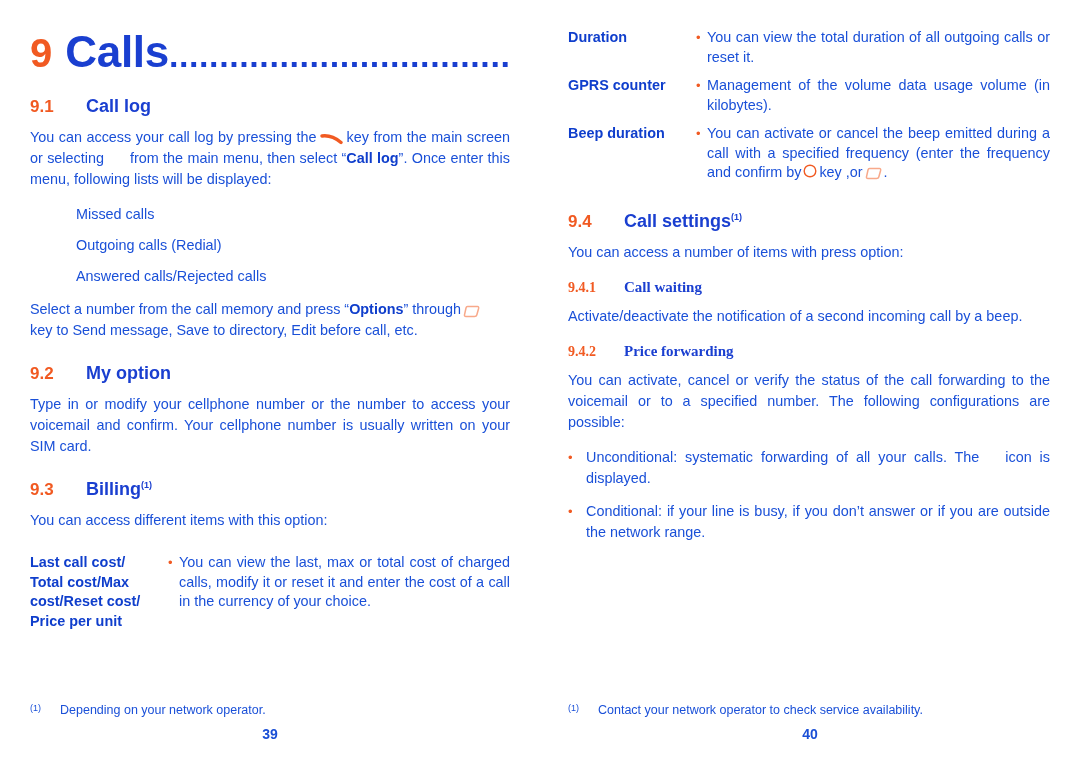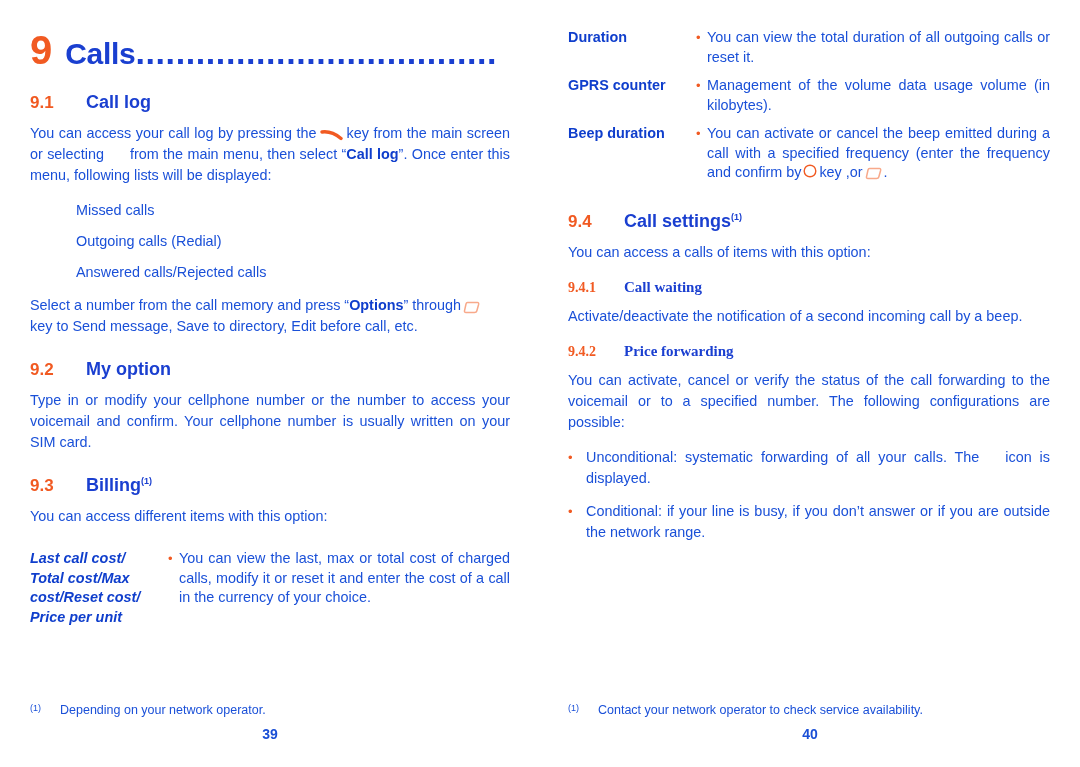--- a/index.html
+++ b/index.html
@@ -36,21 +36,21 @@
     overflow: hidden;
   }
   .chapter-num {
     font-size: 40px;
     font-weight: bold;
     color: #f15a22;
     line-height: 1;
     margin-right: 13px;
   }
   .chapter-title {
-    font-size: 30px;
+    font-size: 44px;
     font-weight: bold;
     color: #1a3fd0;
     line-height: 1;
     letter-spacing: -0.3px;
   }
   .chapter-dots {
     font-size: 34px;
     font-weight: bold;
     color: #1a3fd0;
     line-height: 1;
@@ -130,21 +130,21 @@
     margin-bottom: 9px;
     align-items: flex-start;
   }
   .defterm {
     flex: none;
     font-size: 14.4px;
     line-height: 19.5px;
     font-weight: bold;
     color: #0f3ecc;
   }
-  .defrow-left .defterm { width: 138px; font-style: italic; }
+  .defrow-left .defterm { width: 138px; }
   .defrow-right .defterm { width: 128px; }
   .defbullet {
     flex: none;
     color: #f15a22;
     font-size: 13px;
     line-height: 19.5px;
     width: 11px;
   }
   .defdesc {
     font-size: 14.4px;
@@ -320,21 +320,21 @@
           </svg></span><span>key ,or</span><span class="icon-inline icon-softkey"><svg width="17" height="13" viewBox="0 0 17 13">
             <path d="M4.5 1.5 L14.5 1.5 Q16 1.5 15.6 3.5 L13.8 10 Q13.4 11.5 11.5 11.5 L3 11.5 Q1.2 11.5 1.5 9.8 L3 3 Q3.3 1.5 4.5 1.5 Z" stroke="#f8a98a" stroke-width="1.5" fill="none"></path>
           </svg></span><span>.</span></div>
   </div>
 
   <div class="h2" style="margin-top:28px;">
     <span class="h2-num">9.4</span>
     <span class="h2-text"><span>Call settings</span><span class="sup">(1)</span></span>
   </div>
 
-  <p class="body nojust">You can access a calls of items with this option:</p>
+  <p class="body nojust">You can access a number of items with press option:</p>
 
   <div class="h3">
     <span class="h3-num">9.4.1</span>
     <span class="h3-text">Call waiting</span>
   </div>
 
   <p class="body nojust">Activate/deactivate the notification of a second incoming call by a beep.</p>
 
   <div class="h3">
     <span class="h3-num">9.4.2</span>

